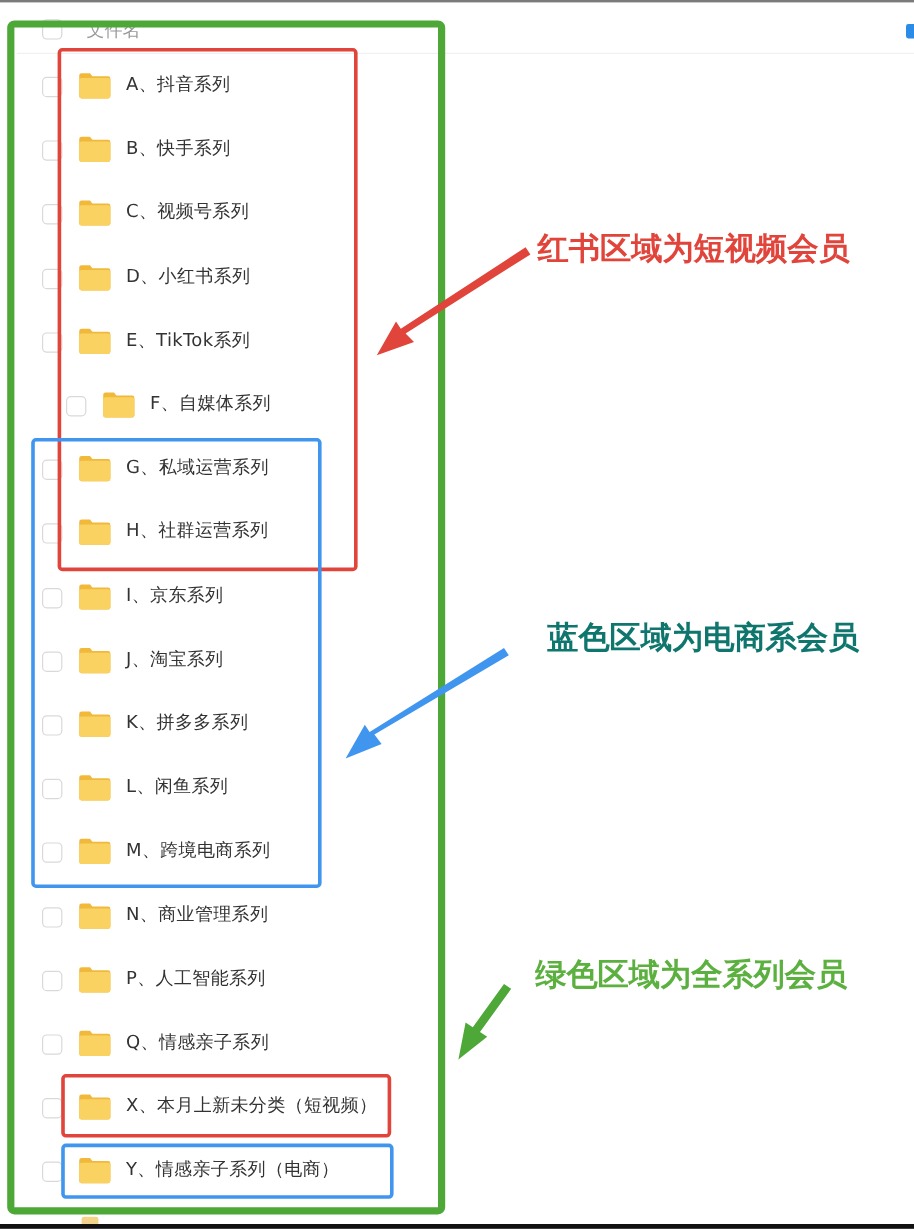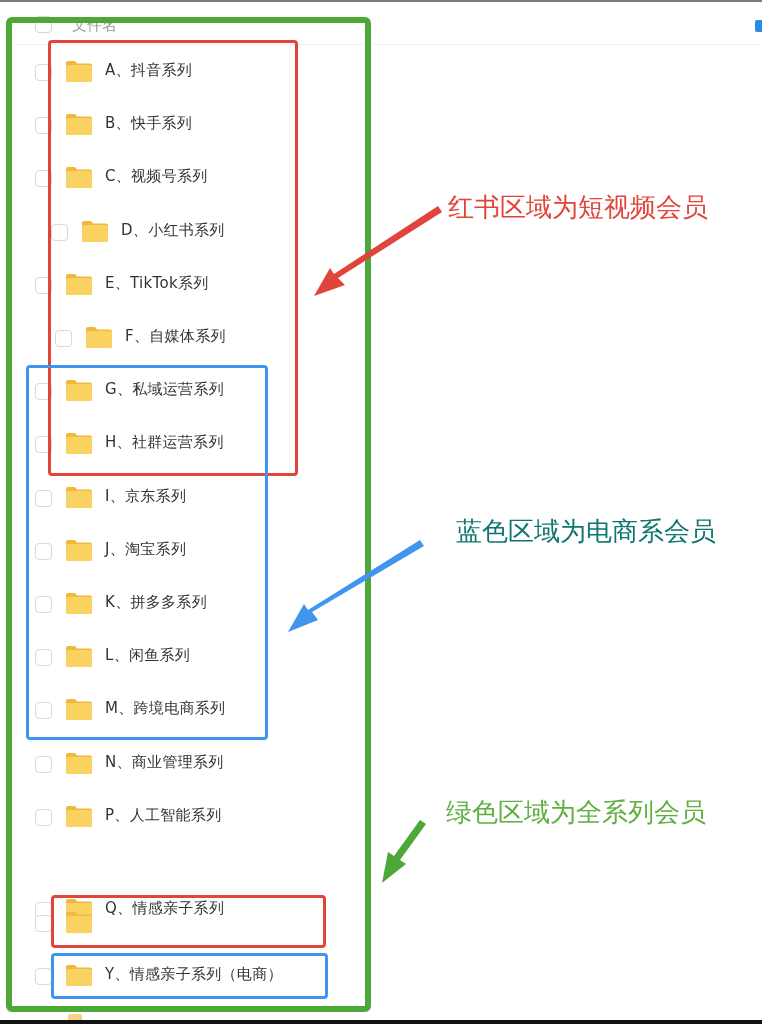--- a/index.html
+++ b/index.html
@@ -33,21 +33,21 @@
     white-space:nowrap; letter-spacing:0.3px;
   }
 
   .box { position:absolute; box-sizing:border-box; border-radius:4px; }
   .box.green { left:6px; top:17px; width:365px; height:995px; border:6px solid #4da838; border-radius:6px; }
   .box.red1 { left:48px; top:40px; width:250px; height:436px; border:3px solid #e0443a; }
   .box.blue1 { left:26px; top:365px; width:242px; height:375px; border:3px solid #4096ee; }
   .box.red2 { left:51px; top:895px; width:275px; height:53px; border:3px solid #e0443a; }
   .box.blue2 { left:51px; top:953px; width:277px; height:46px; border:3px solid #4096ee; }
 
-  .annot { position:absolute; font-size:26px; white-space:nowrap; }
+  .annot { position:absolute; font-size:26px; white-space:nowrap;font-weight:bold; }
   .annot.red { left:448px; top:190px; color:#e0443a; }
   .annot.blue { left:446px; top:514px; color:#0f766e;margin-left:10px; }
   .annot.green { left:446px; top:795px; color:#5cb040; }
 
   svg.arrow { position:absolute; left:0; top:0; overflow:visible; }
   .bottom-bar { position:absolute; left:0; top:1020px; width:762px; height:4px; background:#111; }
   .bottom-peek { position:absolute; left:68px; top:1014px; width:14px; height:6px; background:#f3d38a; border-radius:2px 2px 0 0; }
 </style>
 </head>
 <body>
@@ -79,21 +79,21 @@
       <span class="label">B、快手系列</span>
     </div>
     <div class="row" style="top: 152.4px;">
       <div class="cb"></div>
       <svg class="folder" viewBox="0 0 28 24">
         <path d="M1 4 Q1 2 3 2 L10 2 L12 4.5 L25 4.5 Q27 4.5 27 6.5 L27 21 Q27 23 25 23 L3 23 Q1 23 1 21 Z" fill="#f0b93c"></path>
         <path d="M1 7.5 Q1 6 3 6 L25 6 Q27 6 27 7.5 L27 21 Q27 23 25 23 L3 23 Q1 23 1 21 Z" fill="#f9d262"></path>
       </svg>
       <span class="label">C、视频号系列</span>
     </div>
-    <div class="row" style="top: 205.6px; margin-left: 16px;">
+    <div class="row" style="top: 205.6px;">
       <div class="cb"></div>
       <svg class="folder" viewBox="0 0 28 24">
         <path d="M1 4 Q1 2 3 2 L10 2 L12 4.5 L25 4.5 Q27 4.5 27 6.5 L27 21 Q27 23 25 23 L3 23 Q1 23 1 21 Z" fill="#f0b93c"></path>
         <path d="M1 7.5 Q1 6 3 6 L25 6 Q27 6 27 7.5 L27 21 Q27 23 25 23 L3 23 Q1 23 1 21 Z" fill="#f9d262"></path>
       </svg>
       <span class="label">D、小红书系列</span>
     </div>
     <div class="row" style="top: 258.8px; text-decoration: underline;">
       <div class="cb"></div>
       <svg class="folder" viewBox="0 0 28 24">
@@ -175,34 +175,35 @@
       <span class="label">N、商业管理系列</span>
     </div>
     <div class="row" style="top: 790.8px;">
       <div class="cb"></div>
       <svg class="folder" viewBox="0 0 28 24">
         <path d="M1 4 Q1 2 3 2 L10 2 L12 4.5 L25 4.5 Q27 4.5 27 6.5 L27 21 Q27 23 25 23 L3 23 Q1 23 1 21 Z" fill="#f0b93c"></path>
         <path d="M1 7.5 Q1 6 3 6 L25 6 Q27 6 27 7.5 L27 21 Q27 23 25 23 L3 23 Q1 23 1 21 Z" fill="#f9d262"></path>
       </svg>
       <span class="label">P、人工智能系列</span>
     </div>
-    <div class="row" style="top: 884px; padding-left: 44px;">
+    <div class="row" style="top: 844px; padding-left: 44px;">
       <div class="cb"></div>
       <svg class="folder" viewBox="0 0 28 24">
         <path d="M1 4 Q1 2 3 2 L10 2 L12 4.5 L25 4.5 Q27 4.5 27 6.5 L27 21 Q27 23 25 23 L3 23 Q1 23 1 21 Z" fill="#f0b93c"></path>
         <path d="M1 7.5 Q1 6 3 6 L25 6 Q27 6 27 7.5 L27 21 Q27 23 25 23 L3 23 Q1 23 1 21 Z" fill="#f9d262"></path>
       </svg>
       <span class="label">Q、情感亲子系列</span>
     </div>
     <div class="row" style="top: 897.2px;">
       <div class="cb"></div>
       <svg class="folder" viewBox="0 0 28 24">
         <path d="M1 4 Q1 2 3 2 L10 2 L12 4.5 L25 4.5 Q27 4.5 27 6.5 L27 21 Q27 23 25 23 L3 23 Q1 23 1 21 Z" fill="#f0b93c"></path>
         <path d="M1 7.5 Q1 6 3 6 L25 6 Q27 6 27 7.5 L27 21 Q27 23 25 23 L3 23 Q1 23 1 21 Z" fill="#f9d262"></path>
       </svg>
+      <span class="label">X、本月上新未分类（短视频）</span>
     </div>
     <div class="row" style="top: 950.4px;">
       <div class="cb"></div>
       <svg class="folder" viewBox="0 0 28 24">
         <path d="M1 4 Q1 2 3 2 L10 2 L12 4.5 L25 4.5 Q27 4.5 27 6.5 L27 21 Q27 23 25 23 L3 23 Q1 23 1 21 Z" fill="#f0b93c"></path>
         <path d="M1 7.5 Q1 6 3 6 L25 6 Q27 6 27 7.5 L27 21 Q27 23 25 23 L3 23 Q1 23 1 21 Z" fill="#f9d262"></path>
       </svg>
       <span class="label">Y、情感亲子系列（电商）</span>
     </div>
   </div>

